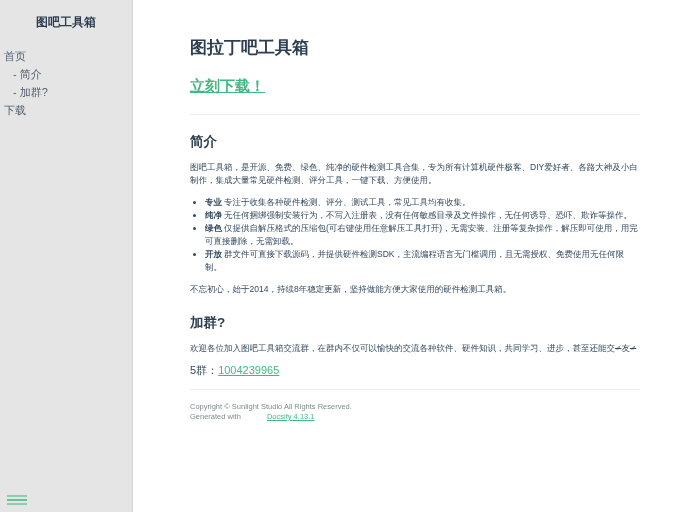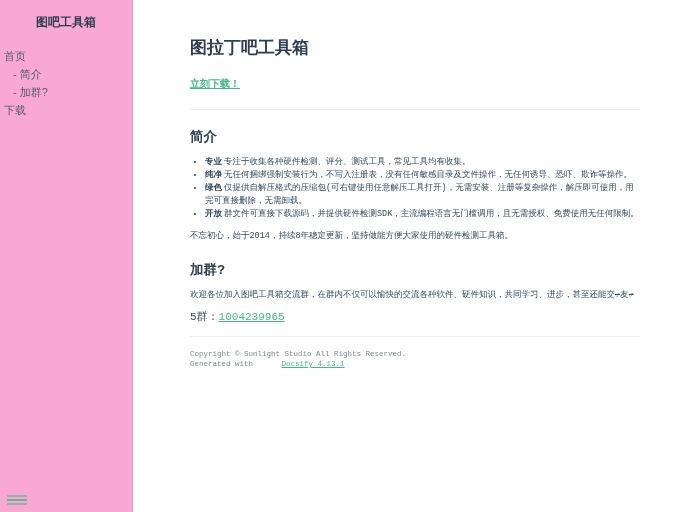--- a/index.html
+++ b/index.html
@@ -5,44 +5,44 @@
   html,body { margin:0; padding:0; }
   body {
     width:688px; height:512px; overflow:hidden; position:relative;
     background:#fff; color:#34495e;
     font-family:"Liberation Sans","DejaVu Sans",sans-serif;
   }
   
   .sidebar {
     position:absolute; left:0; top:0; bottom:0; width:133px;
     border-right:1px solid rgba(0,0,0,0.07);
-    box-sizing:border-box; padding-top:14px; background:#f9a8d4;
+    box-sizing:border-box; padding-top:14px; background:#e5e5e5;
   }
   .app-name {
     text-align:center; font-weight:bold; font-size:12px; color:#2c3e50;
     margin:0 0 16px 0; cursor:pointer;
   }
   .sidebar-nav { font-size:11px; color:#505d6b; }
   .nav-item { height:18px; line-height:18px; padding-left:4px; cursor:pointer; }
   .nav-item.lvl2 { padding-left:13px; }
   .nav-item.lvl2::before { content:"- "; color:#505d6b; }
   
   .content {
     position:absolute; left:134px; top:0; right:0; bottom:0;
-    box-sizing:border-box; padding:30px 48px 0 56px; overflow:hidden;font-family:Liberation Mono, monospace;
+    box-sizing:border-box; padding:30px 48px 0 56px; overflow:hidden;
   }
   h1 { font-size:17px; color:#2c3e50; font-weight:bold; margin:6px 0 10px 0; }
   h2 { font-size:13.5px; color:#2c3e50; font-weight:bold; margin:18px 0 10px 0; }
   p  { font-size:8.5px; line-height:13px; margin:9px 0; }
   ul { font-size:8.5px; line-height:13px; margin:9px 0; padding-left:15px; }
   li { margin:0; }
   .term { font-weight:bold; margin-right:2px; }
   .download-link {
     display:inline-block; margin:8px 0 6px 0;
-    color:#42b983; font-size:10px; font-weight:bold;
+    color:#42b983; font-size:15px; font-weight:bold;
     text-decoration:underline; cursor:pointer;
   }
   hr { border:none; border-top:1px solid #eee; margin:12px 0; }
   del { text-decoration:line-through; }
   .qq-line { font-size:11px; margin:4px 0; }
   .qq-link { color:#42b983; text-decoration:underline; cursor:pointer; }
   .footer { font-size:7.5px; color:#7f8c8d; line-height:10px; margin-top:8px; }
   .footer a { color:#42b983; text-decoration:underline; cursor:pointer;padding-left:24px; }
   
   .sidebar-toggle {
@@ -70,20 +70,21 @@
 
 <main class="content">
   <h1>图拉丁吧工具箱</h1>
 
 
   <a class="download-link">立刻下载！</a>
 
   <hr>
 
   <h2>简介</h2>
+  <p>图吧工具箱，是开源、免费、绿色、纯净的硬件检测工具合集，专为所有计算机硬件极客、DIY爱好者、各路大神及小白制作，集成大量常见硬件检测、评分工具，一键下载、方便使用。</p>
 
   <ul>
     <li><span class="term">专业</span><span>专注于收集各种硬件检测、评分、测试工具，常见工具均有收集。</span></li>
     <li><span class="term">纯净</span><span>无任何捆绑强制安装行为，不写入注册表，没有任何敏感目录及文件操作，无任何诱导、恐吓、欺诈等操作。</span></li>
     <li><span class="term">绿色</span><span>仅提供自解压格式的压缩包(可右键使用任意解压工具打开)，无需安装、注册等复杂操作，解压即可使用，用完可直接删除，无需卸载。</span></li>
     <li><span class="term">开放</span><span>群文件可直接下载源码，并提供硬件检测SDK，主流编程语言无门槛调用，且无需授权、免费使用无任何限制。</span></li>
   </ul>
 
   <p>不忘初心，始于2014，持续8年稳定更新，坚持做能方便大家使用的硬件检测工具箱。</p>
 

